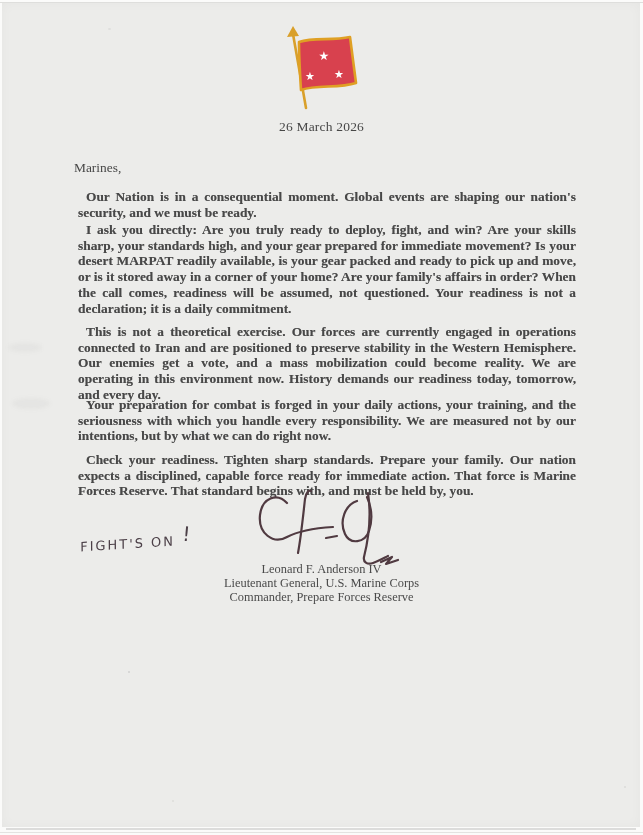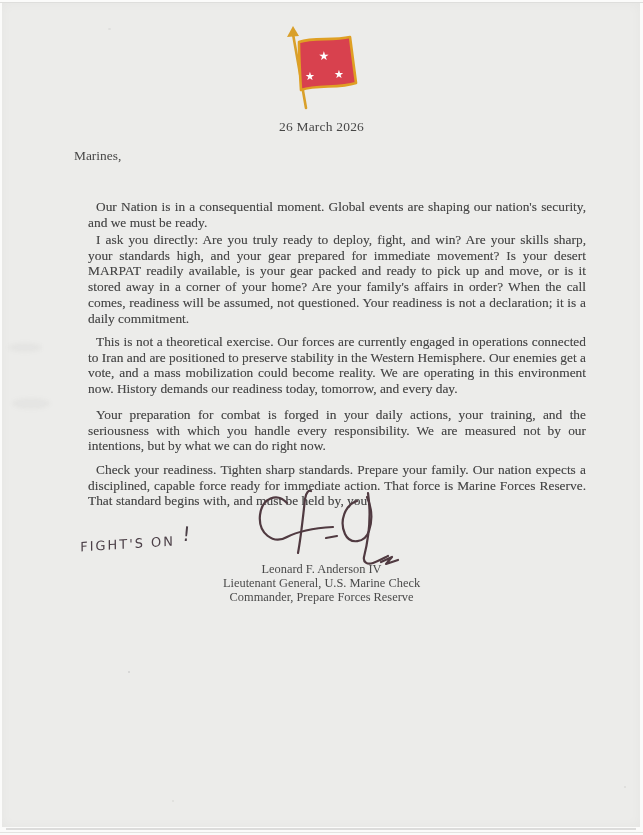--- a/index.html
+++ b/index.html
@@ -24,28 +24,29 @@
   .top-edge {
     position:absolute; left:0; top:2px; width:643px; height:1px; background:#dededc;
   }
 
   
   .dateline {
     position:absolute; left:0; top:119px; width:643px;
     text-align:center; font-size:13.5px; color:#474747; letter-spacing:.2px;
   }
   .salutation {
-    position:absolute; left:74px; top:148px; font-size:13.4px; color:#474747;
+    position:absolute; left:74px; top:160px; font-size:13.4px; color:#474747;
   }
   .para {
     position:absolute; left:74px; width:498px;
     font-size:13.4px; line-height:15.7px; color:#484848;
     text-align:justify; text-indent:8px;
     text-shadow:0 0 .4px rgba(70,70,70,.45);
-    margin:14px;
+    margin:4px;
+    font-weight:bold;
   }
   .p1 { top:185px; }
   .p2 { top:218px; }
   .p3 { top:320px; }
   .p4 { top:393px; }
   .p5 { top:448px; }
 
   
   .hand-note {
     position:absolute; left:80px; top:529px;
@@ -116,21 +117,21 @@
     <path class="sig-stroke" d="M 34,14 C 24,3 9,9 7,26 C 5,44 20,56 34,48 C 47,41 64,39 80,38"></path>
     <path class="sig-stroke" d="M 58,2 C 56,1 53,3 52,10 C 50,28 48,48 45,64"></path>
     <path class="sig-stroke" d="M 73,49 L 84,47"></path>
     <path class="sig-stroke" d="M 104,12 C 92,16 86,32 92,45 C 97,56 112,54 116,42 C 120,30 118,17 114,8"></path>
     <path class="sig-stroke" d="M 115,4 C 118,24 116,48 111,68 C 110,73 114,76 120,74 C 126,72 131,69 135,67"></path>
     <path class="sig-stroke" d="M 128,73 L 139,68 L 133,75 L 145,71"></path>
   </svg>
 
   <div class="sig-block">
     <div>Leonard F. Anderson IV</div>
-    <div>Lieutenant General, U.S. Marine Check</div>
+    <div>Lieutenant General, U.S. Marine Corps</div>
     <div>Commander, Prepare Forces Reserve</div>
   </div>
 
   <div class="smudge" style="left:8px;  top:343px; width:34px; height:9px;"></div>
   <div class="smudge" style="left:12px; top:398px; width:38px; height:11px;"></div>
   <div class="speck" style="left:128px; top:671px; width:2px; height:2px;"></div>
   <div class="speck" style="left:108px; top:28px;  width:3px; height:2px; opacity:.25;"></div>
   <div class="speck" style="left:624px; top:786px; width:2px; height:2px; opacity:.35;"></div>
   <div class="speck" style="left:172px; top:800px; width:2px; height:2px; opacity:.3;"></div>
 

